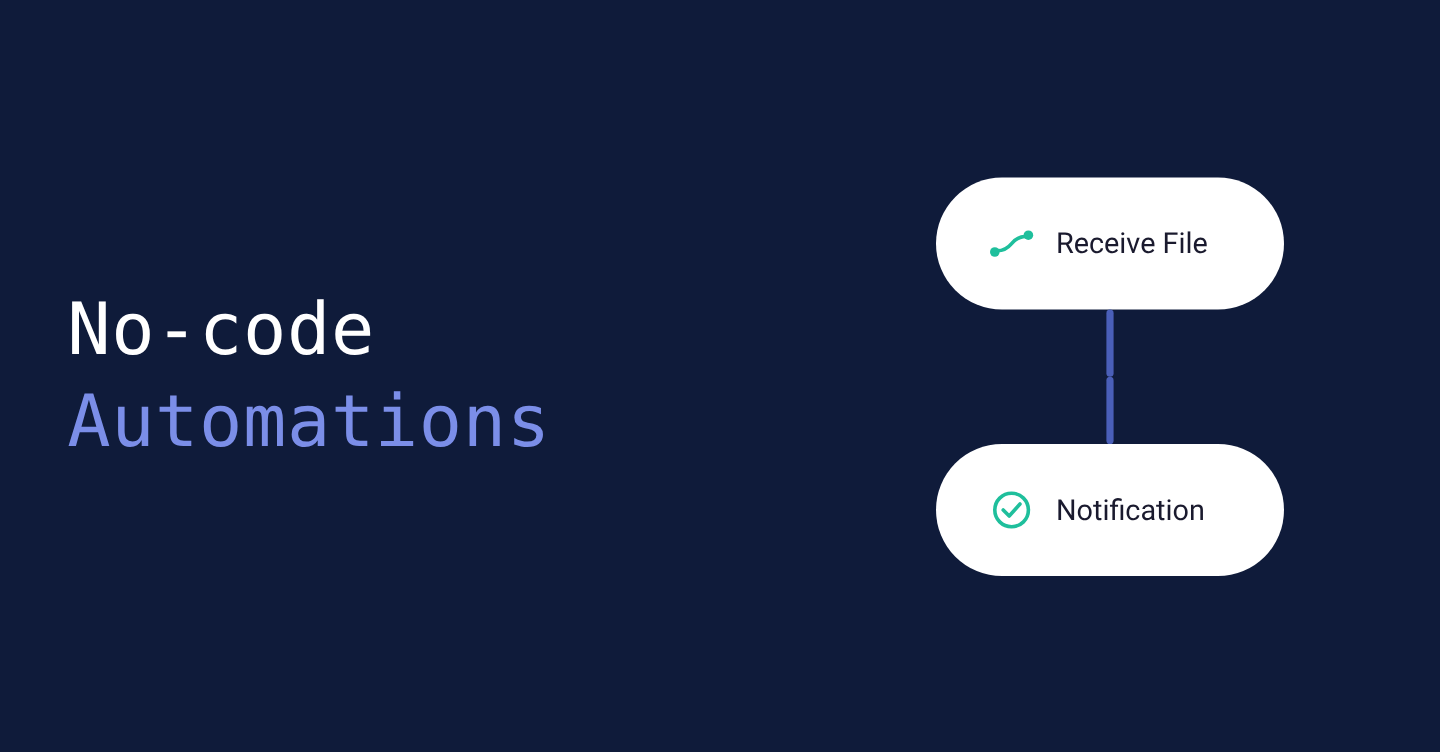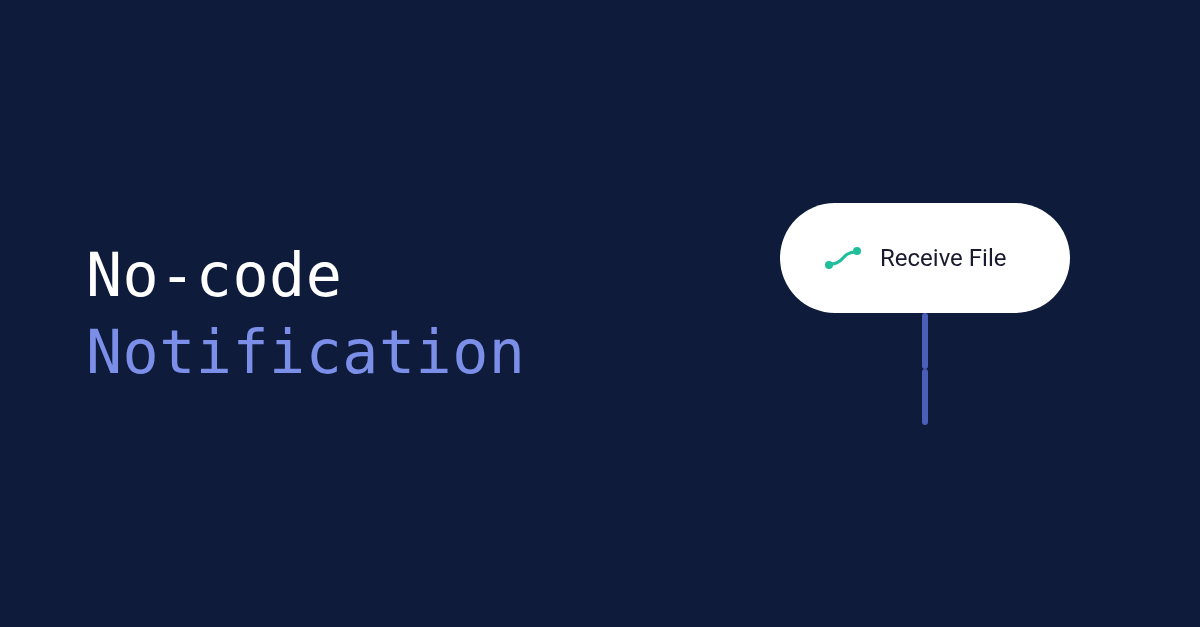--- a/index.html
+++ b/index.html
@@ -7,21 +7,21 @@
     width: 1200px;
     height: 627px;
     background: #0f1b3a;
     display: flex;
     align-items: center;
     overflow: hidden;
     font-family: ui-monospace, 'SF Mono', Menlo, Consolas, monospace;
   }
   .left {
     flex: 1;
-    padding-left: 86px;
+    padding-left: 56px;
   }
   .heading {
     font-size: 60px;
     font-weight: 500;
     line-height: 1.28;
     letter-spacing: 0.5px;
   }
   .line-white { color: #ffffff; }
   .line-accent { color: #7b8ee8; }
   .right {
@@ -62,21 +62,21 @@
     justify-content: center;
     flex-shrink: 0;
   }
 </style>
 </head>
 <body>
 
 <div class="left">
   <div class="heading">
     <div class="line-white">No-code</div>
-    <div class="line-accent">Notification</div>
+    <div class="line-accent">Automations</div>
   </div>
 </div>
 
 <div class="right">
 
   <div class="pill">
     <span class="icon-box">
       <svg width="38" height="24" viewBox="0 0 38 24">
         <circle cx="5" cy="19" r="4" fill="#1fbf9c"></circle>
         <circle cx="33" cy="5" r="4" fill="#1fbf9c"></circle>
@@ -84,14 +84,23 @@
       </svg>
     </span>
     <span class="pill-label">Receive File</span>
   </div>
 
   <div class="connector"></div>
 
 
   <div class="connector"></div>
 
+  <div class="pill">
+    <span class="icon-box">
+      <svg width="34" height="34" viewBox="0 0 34 34">
+        <circle cx="17" cy="17" r="14" fill="none" stroke="#1fbf9c" stroke-width="3"></circle>
+        <path d="M10 17 L15 22 L24 12" fill="none" stroke="#1fbf9c" stroke-width="3" stroke-linecap="round" stroke-linejoin="round"></path>
+      </svg>
+    </span>
+    <span class="pill-label">Notification</span>
+  </div>
 
 </div>
 
 </body></html>

